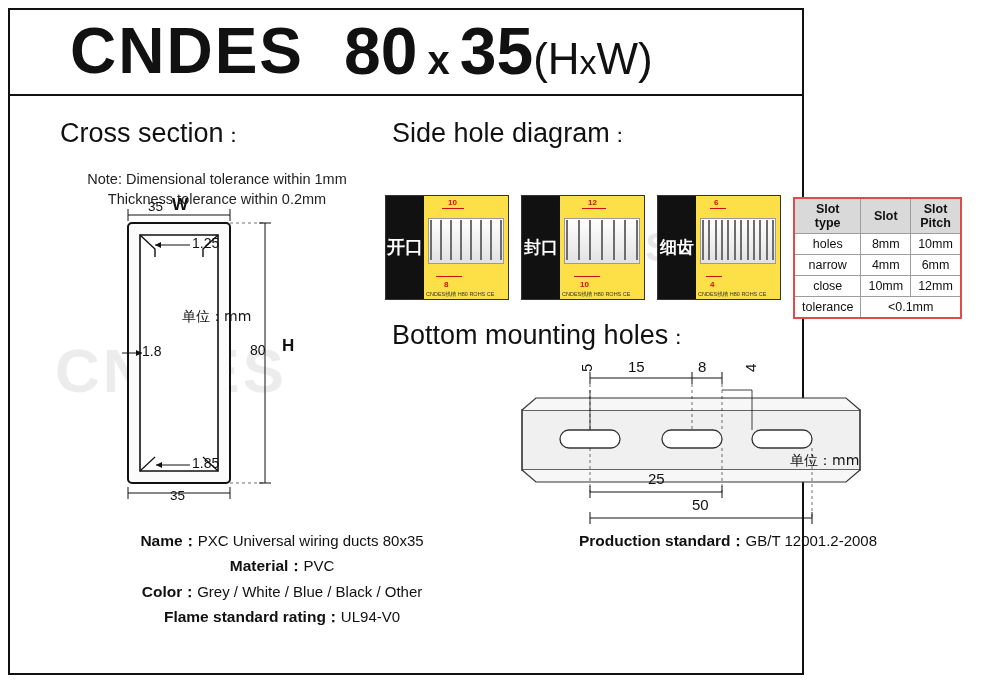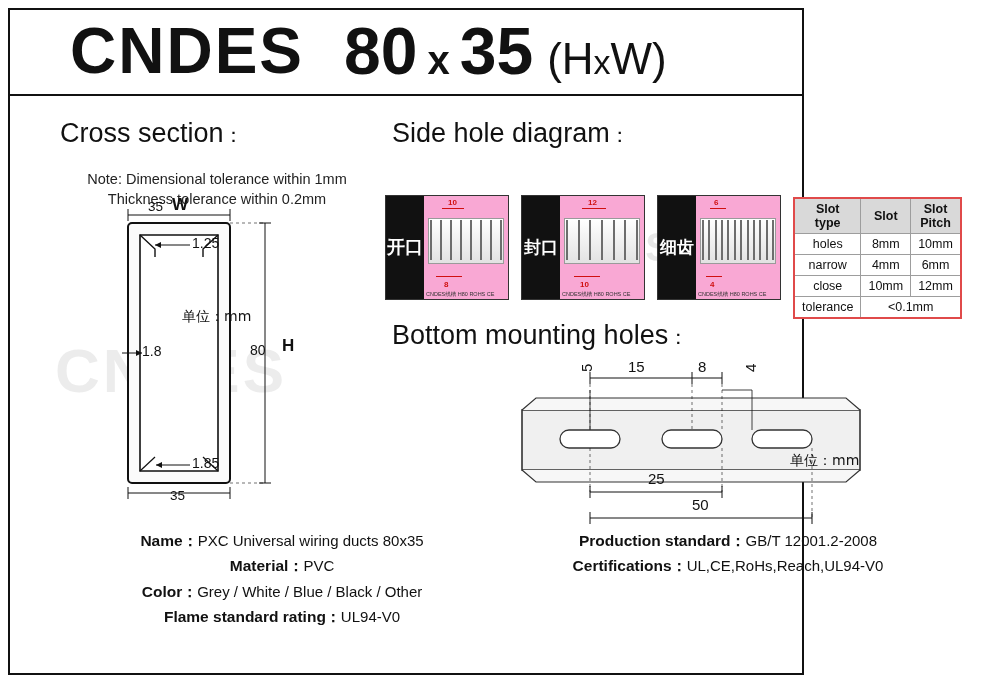--- a/index.html
+++ b/index.html
@@ -31,21 +31,21 @@
   }
   .brand{
     font-size:64px;font-weight:bold;letter-spacing:2px;
     margin-left:62px;line-height:1;
   }
   .dims{
     display:flex;align-items:baseline;margin-left:40px;
   }
   .dim-num{font-size:66px;font-weight:bold;line-height:1;}
   .dim-x{font-size:40px;font-weight:bold;margin:0 10px;line-height:1;}
-  .hxw{font-size:44px;margin-left:14px;line-height:1;}
+  .hxw{font-size:44px;line-height:1;}
   .hxw .small{font-size:34px;}
   
   .h2{
     position:absolute;font-size:27px;font-weight:normal;
   }
   .h2 .colon{font-size:20px;}
   
   .note{
     position:absolute;font-size:14.5px;color:#222;text-align:center;line-height:1.35;
   }
@@ -61,21 +61,21 @@
     width:124px;height:105px;border:1px solid #333;background:#fff;
     position:relative;box-sizing:border-box;display:flex;
   }
   .sh-black{
     width:38px;background:#111;color:#fff;
     display:flex;align-items:center;justify-content:center;
     font-size:18px;font-weight:bold;text-align:center;line-height:1.05;
     font-family:"DejaVu Sans", sans-serif;
   }
   .sh-black.two{font-size:17px;}
-  .sh-body{flex:1;position:relative;background:#f9a8d4;overflow:hidden;}
+  .sh-body{flex:1;position:relative;background:#fde047;overflow:hidden;}
   .sh-duct{
     position:absolute;left:4px;right:4px;top:22px;height:44px;
     background:linear-gradient(#ffffff,#e2e2e2);
     border:1px solid #9a9a9a;
   }
   .teeth{position:absolute;left:6px;right:6px;top:24px;height:40px;display:flex;justify-content:space-between;}
   .teeth i{display:block;width:2px;background:#6d6d6d;height:100%;}
   .sh-top-dim,.sh-bot-dim{
     position:absolute;font-size:8px;color:#d01010;font-weight:bold;
   }
@@ -361,18 +361,15 @@
     </div>
     <div>
       <span class="lbl">Flame standard rating</span><span class="colon">：</span><span>UL94-V0</span>
     </div>
   </div>
 
   <div class="specs" style="left:498px;top:528px;width:460px;">
     <div>
       <span class="lbl">Production standard</span><span class="colon">：</span><span>GB/T 12001.2-2008</span>
     </div>
-    <div>
-      <span class="lbl">Certifications</span><span class="colon">：</span><span>UL,CE,RoHs,Reach,UL94-V0</span>
-    </div>
   </div>
 
 </div>
 
 </body></html>

